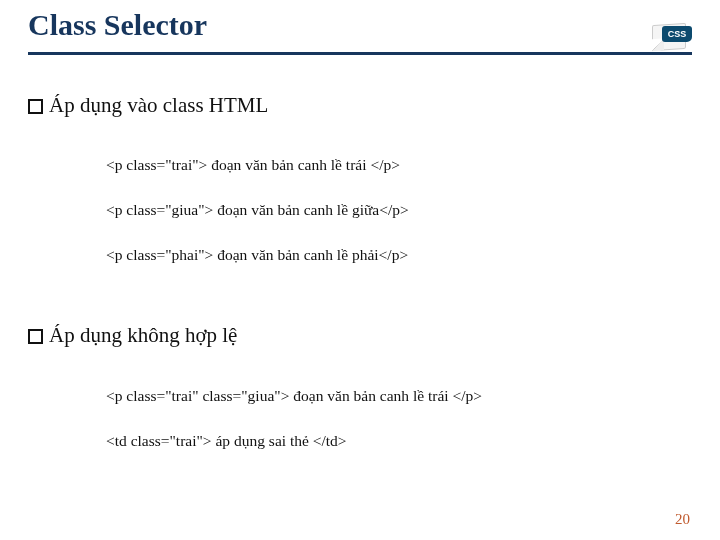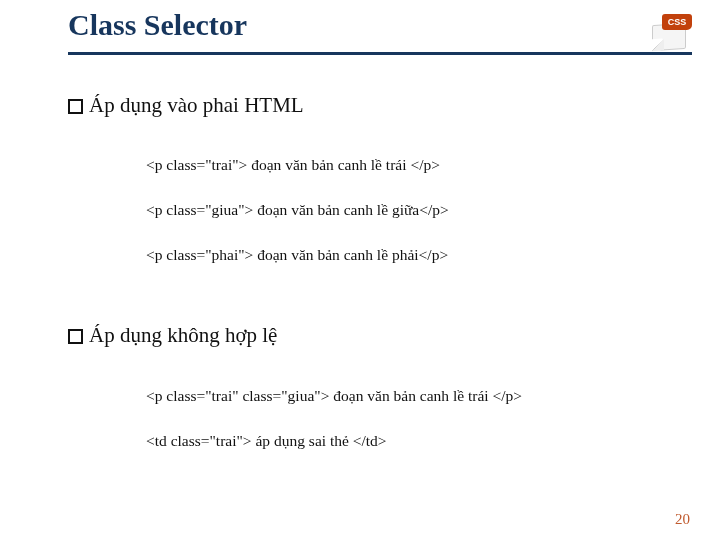--- a/index.html
+++ b/index.html
@@ -6,21 +6,20 @@
   body {
     width: 720px;
     height: 540px;
     background: #ffffff;
     font-family: Georgia, 'Times New Roman', serif;
     position: relative;
     overflow: hidden;
   }
   .slide {
     padding: 8px 28px 0 28px;
-    margin-left: 40px;
   }
   .title-row {
     display: flex;
     align-items: flex-start;
     justify-content: space-between;
   }
   .title {
     font-size: 30px;
     font-weight: bold;
     color: #17365d;
@@ -33,23 +32,23 @@
     margin-bottom: 38px;
   }
   .css-icon {
     width: 46px;
     height: 40px;
     position: relative;
     margin-top: 2px;
   }
   .css-badge {
     position: absolute;
-    top: 4px; right: 0;
+    top: 16px; right: 0;
     width: 30px; height: 16px;
-    background: #c2410c;
+    background: #0c4a6e;
     border-radius: 3px 3px 5px 3px;
     color: #fff;
     font-family: Arial, sans-serif;
     font-size: 9px;
     font-weight: bold;
     text-align: center;
     line-height: 16px;
   }
   .page-curl {
     position: absolute;
@@ -108,21 +107,21 @@
     <div class="title">Class Selector</div>
     <div class="css-icon">
       <div class="page-curl"></div>
       <div class="css-badge">CSS</div>
     </div>
   </div>
   <div class="title-underline"></div>
 
   <div class="section-head">
     <span class="bullet-box"></span>
-    <span>Áp dụng vào phai HTML</span>
+    <span>Áp dụng vào class HTML</span>
   </div>
   <div class="code-block">
     <div>&lt;p class="trai"&gt; đoạn văn bản canh lề trái &lt;/p&gt;</div>
     <div>&lt;p class="giua"&gt; đoạn văn bản canh lề giữa&lt;/p&gt;</div>
     <div>&lt;p class="phai"&gt; đoạn văn bản canh lề phải&lt;/p&gt;</div>
   </div>
 
   <div class="section-head">
     <span class="bullet-box"></span>
     <span>Áp dụng không hợp lệ</span>

